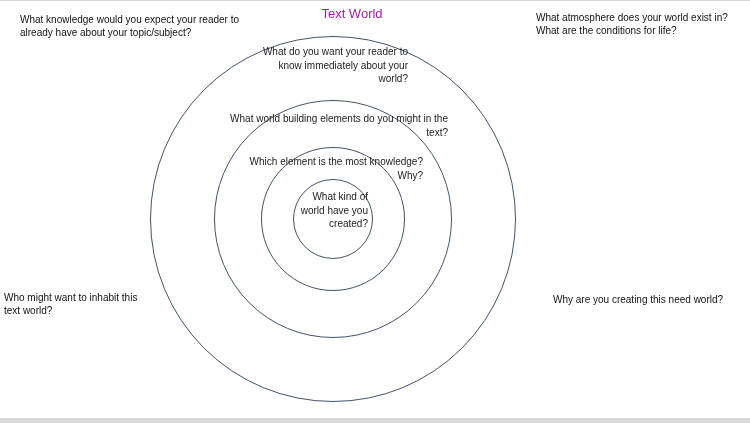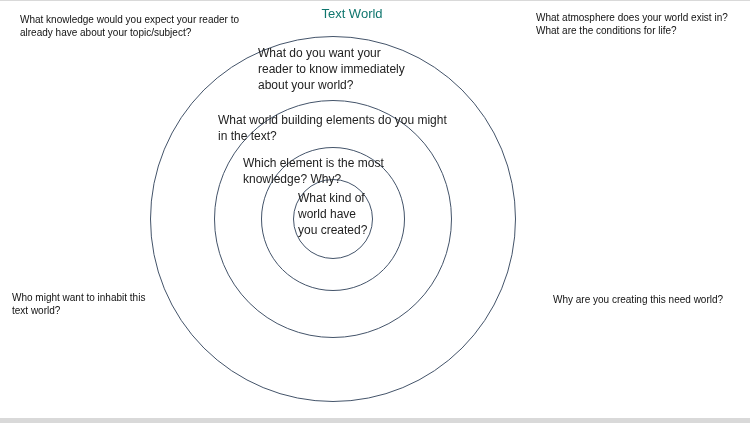--- a/index.html
+++ b/index.html
@@ -22,48 +22,48 @@
     height: 5px;
     background: #d9d9d9;
   }
   .title {
     position: absolute;
     top: 5px;
     left: 0;
     width: 704px;
     text-align: center;
     font-size: 13px;
-    color: #0f766e;
+    color: #a21caf;
   }
   .corner {
     position: absolute;
     font-size: 10px;
     line-height: 1.3;
     color: #111111;
   }
   .tl { left: 20px;  top: 12px;  width: 232px; }
   .tr { left: 536px; top: 10px;  width: 206px; }
-  .bl { left: 12px;  top: 290px; width: 150px; }
+  .bl { left: 4px;  top: 290px; width: 150px; }
   .br { left: 553px; top: 292px; width: 190px; }
   .circle {
     position: absolute;
     border: 1px solid var(--circle-stroke);
     border-radius: 50%;
     background: transparent;
   }
   .c1 { left: 150px; top: 35px;  width: 366px; height: 366px; }
   .c2 { left: 214px; top: 99px;  width: 238px; height: 238px; }
   .c3 { left: 261px; top: 146px; width: 144px; height: 144px; }
   .c4 { left: 293px; top: 178px; width: 80px;  height: 80px;  }
   .ring-label {
     position: absolute;
-    font-size: 12px;
+    font-size: 10px;
     line-height: 1.35;
     color: #222222;
-    text-align: left;
+    text-align: right;
   }
   .l1 { left: 258px; top: 44px;  width: 150px; }
   .l2 { left: 218px; top: 111px; width: 230px; }
   .l3 { left: 243px; top: 154px; width: 180px; }
   .l4 { left: 298px; top: 189px; width: 70px;  }
 </style>
 </head>
 <body>
 
 <div class="slide">

